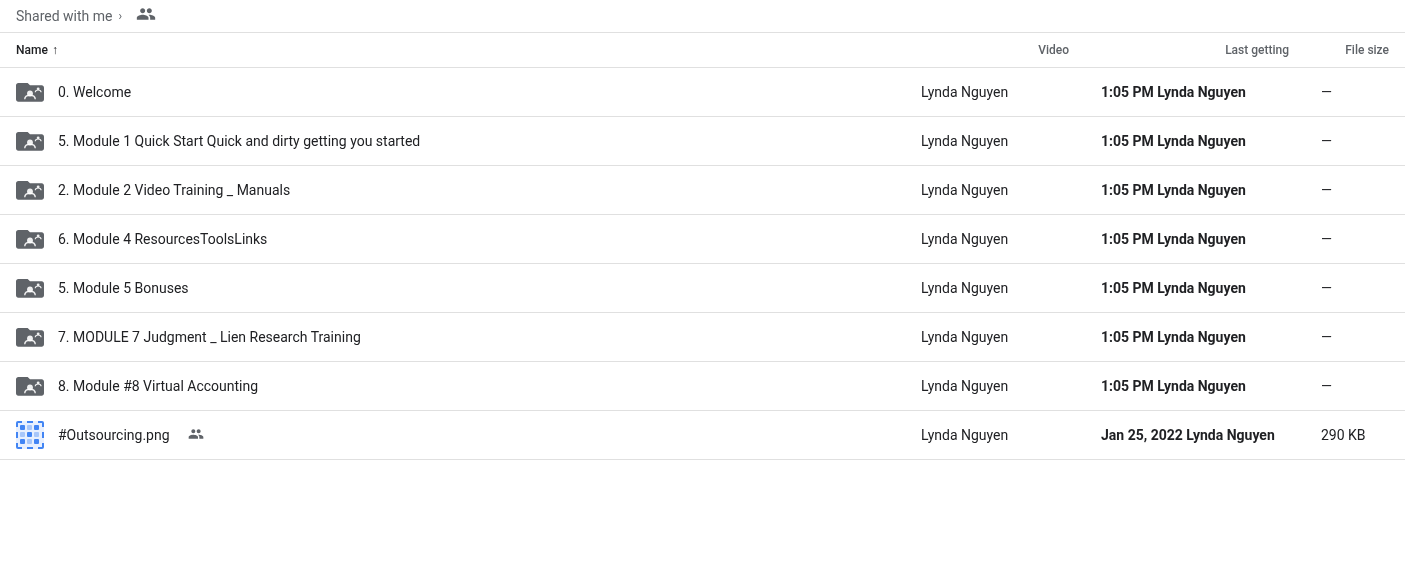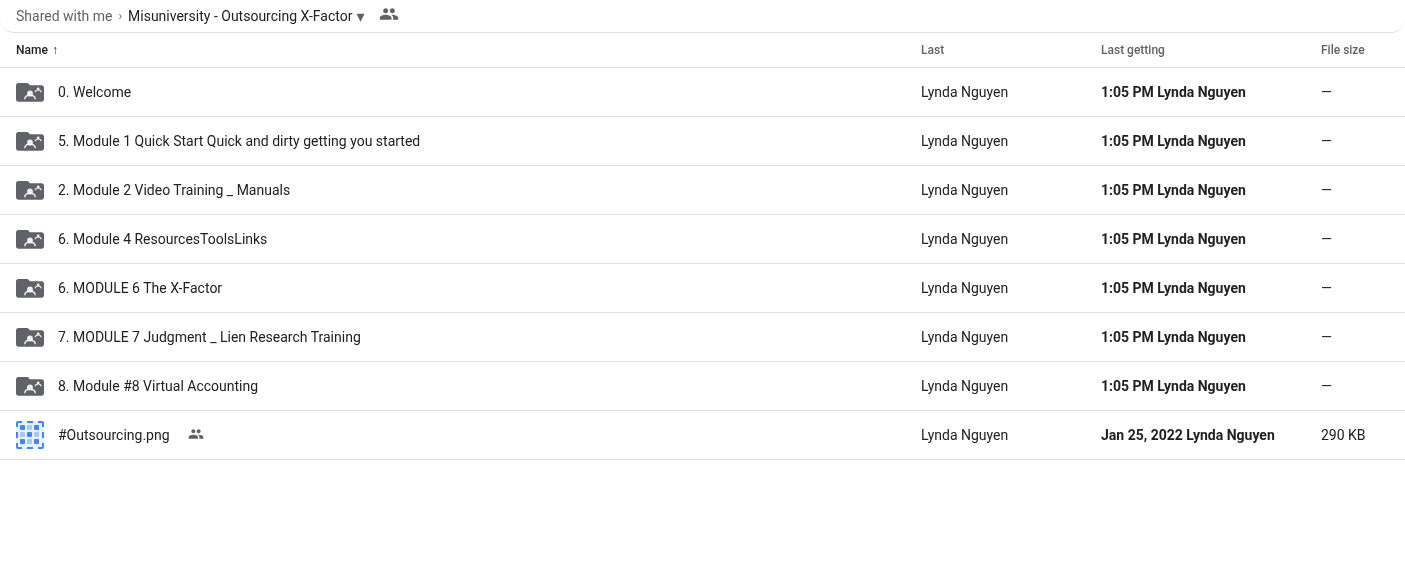--- a/index.html
+++ b/index.html
@@ -12,21 +12,20 @@
     
     .breadcrumb {
       display: flex;
       align-items: center;
       padding: 8px 16px;
       height: 33px;
       border-bottom: 1px solid #e0e0e0;
       gap: 6px;
       font-size: 14px;
       color: #5f6368;
-      border-radius: 14px;
     }
     .breadcrumb .shared-link {
       color: #5f6368;
       cursor: pointer;
       font-size: 14px;
     }
     .breadcrumb .chevron {
       color: #5f6368;
       font-size: 12px;
     }
@@ -51,21 +50,21 @@
     
     .file-table {
       width: 100%;
       border-collapse: collapse;
     }
     .file-table thead tr {
       border-bottom: 1px solid #e0e0e0;
     }
     .file-table th {
       padding: 10px 16px;
-      text-align: left;
+      text-align: right;
       font-size: 12px;
       font-weight: 500;
       color: #5f6368;
       white-space: nowrap;
       margin-left: 29px;
     }
     .th-name {
       min-width: 500px;
     }
     .th-owner { width: 180px; }
@@ -149,41 +148,37 @@
       color: #5f6368;
       margin-left: 6px;
     }
   </style>
 </head>
 <body>
 
 <div class="breadcrumb">
   <span class="shared-link">Shared with me</span>
   <span class="chevron">›</span>
-  <span class="current-folder">
-    <span>Misuniversity - Outsourcing X-Factor</span>
-    <span class="dropdown-arrow">▾</span>
-  </span>
   <span class="people-icon">
     <svg width="20" height="20" viewBox="0 0 24 24" fill="#5f6368">
         <path d="M16 11c1.66 0 2.99-1.34 2.99-3S17.66 5 16 5c-1.66 0-3 1.34-3 3s1.34 3 3 3zm-8 0c1.66 0 2.99-1.34 2.99-3S9.66 5 8 5C6.34 5 5 6.34 5 8s1.34 3 3 3zm0 2c-2.33 0-7 1.17-7 3.5V19h14v-2.5c0-2.33-4.67-3.5-7-3.5zm8 0c-.29 0-.62.02-.97.05 1.16.84 1.97 1.97 1.97 3.45V19h6v-2.5c0-2.33-4.67-3.5-7-3.5z"></path>
       </svg>
   </span>
 </div>
 
 <table class="file-table">
   <thead>
     <tr>
       <th class="th-name header-name-th">
         <div class="header-name-inner">
           <span>Name</span>
           <span class="sort-up-arrow">↑</span>
         </div>
       </th>
-      <th class="th-owner">Last</th>
+      <th class="th-owner">Video</th>
       <th class="th-modified">Last getting</th>
       <th class="th-size">File size</th>
     </tr>
   </thead>
   <tbody id="file-tbody">
 
   <tr>
         <td>
           <div class="file-name-cell">
       <div class="icon-container">
@@ -269,21 +264,21 @@
       <div class="icon-container">
         <svg width="28" height="24" viewBox="0 0 24 20" fill="none">
           <path d="M10 4H2C.9 4 0 4.9 0 6v12c0 1.1.9 2 2 2h20c1.1 0 2-.9 2-2V8c0-1.1-.9-2-2-2h-10l-2-2z" fill="#5f6368"></path>
           <circle cx="12" cy="13" r="2.5" fill="white" opacity="0.9"></circle>
           <path d="M7.5 18c0-2.5 2-3.5 4.5-3.5s4.5 1 4.5 3.5" stroke="white" stroke-width="1.2" fill="none" opacity="0.9"></path>
           <circle cx="19" cy="10" r="3" fill="#5f6368"></circle>
           <circle cx="19" cy="9" r="1.2" fill="white" opacity="0.9"></circle>
           <path d="M16.5 12c0-1.4 1.1-2 2.5-2s2.5.6 2.5 2" stroke="white" stroke-width="1" fill="none" opacity="0.9"></path>
         </svg>
       </div>
-    <span class="file-name-text">6. MODULE 6 The X-Factor</span>
+    <span class="file-name-text">5. Module 5 Bonuses</span>
           </div>
         </td>
         <td class="col-owner">Lynda Nguyen</td>
         <td class="col-modified">1:05 PM Lynda Nguyen</td>
         <td class="col-size">—</td>
       </tr>
       <tr>
         <td>
           <div class="file-name-cell">
       <div class="icon-container">

